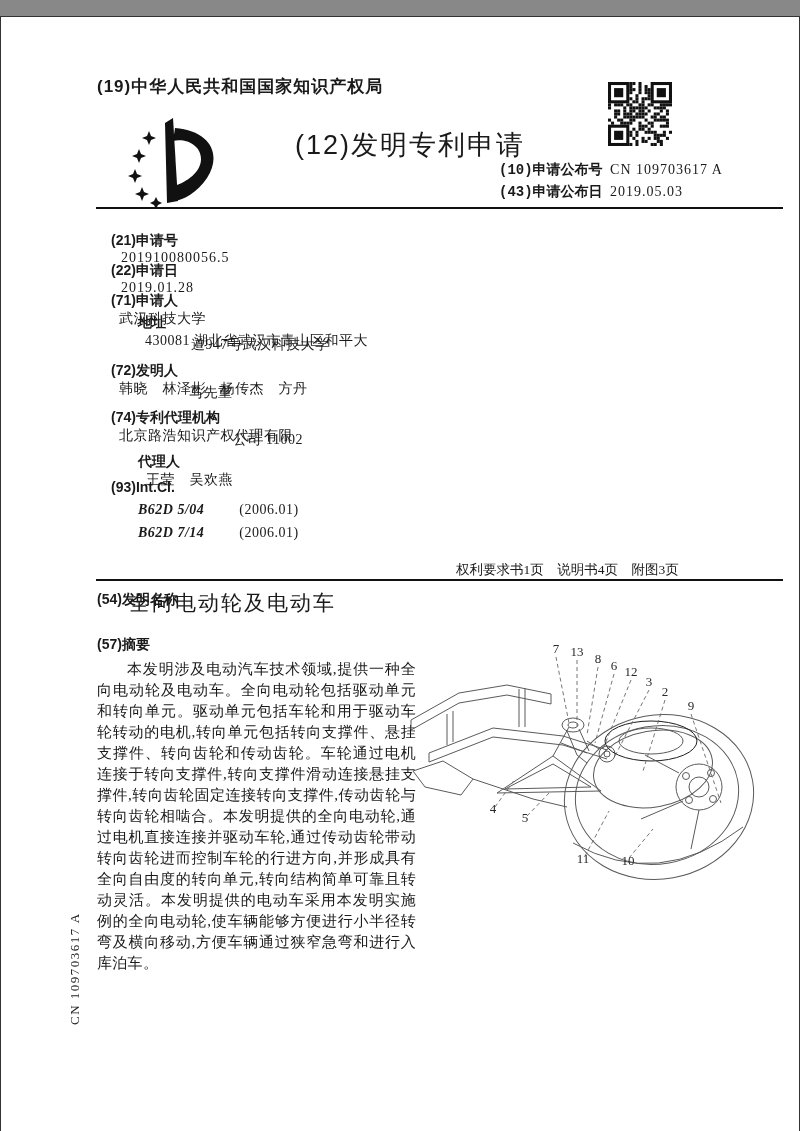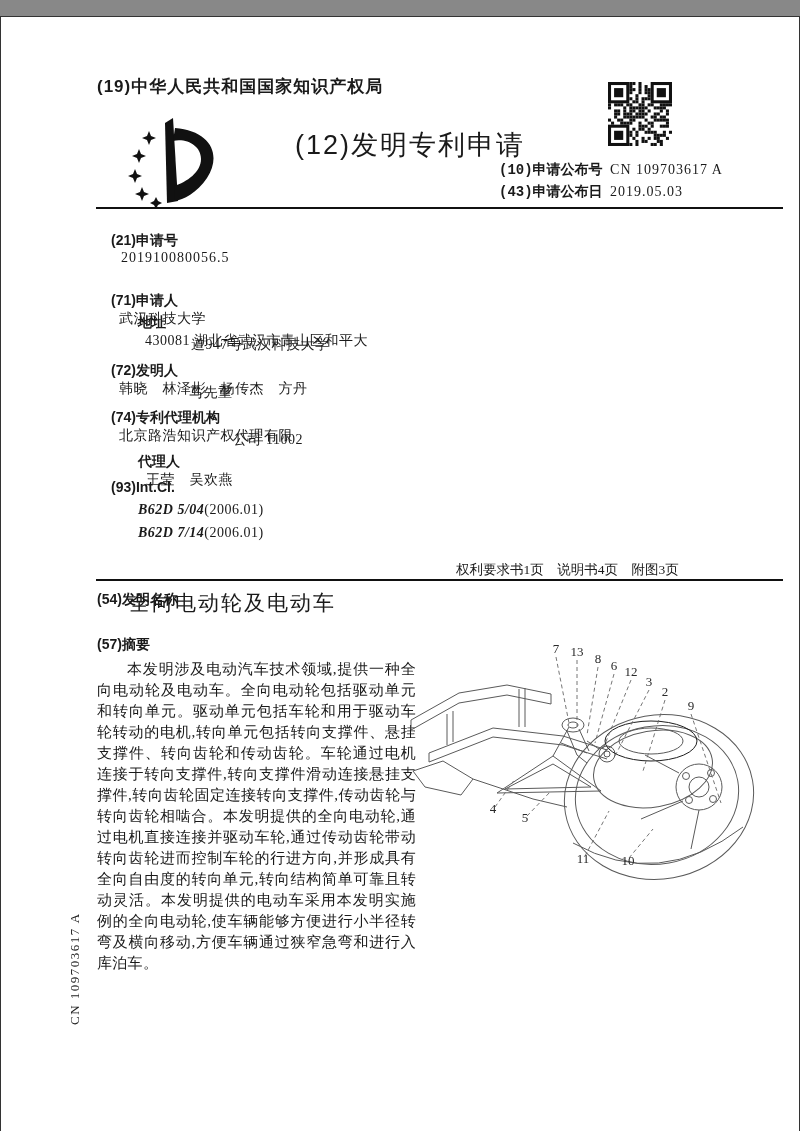--- a/index.html
+++ b/index.html
@@ -15,21 +15,21 @@
   .pub-block{left:498px;top:142px;font-size:14px;line-height:22px;}
   .pub-row .lbl{font-weight:bold;font-family:Liberation Mono, monospace;}
   .pub-row .val{font-family:"Liberation Serif","DejaVu Serif",serif;letter-spacing:1px;margin-left:4px;}
   .rule{left:95px;width:687px;height:2px;background:#111;}
   .rule1{top:190px;} .rule2{top:562px;}
   .brow{font-size:14px;white-space:pre;}
   .blbl{font-weight:bold;font-family:"Liberation Sans","DejaVu Sans",sans-serif;}
   .bval{letter-spacing:0.5px;}
   .num{letter-spacing:1px;}
   .intcl-code{font-style:italic;font-weight:bold;letter-spacing:0.5px;}
-  .intcl-ver{letter-spacing:0.5px;}
+  .intcl-ver{letter-spacing:0.5px;padding-left:35px;}
   .pages-info{left:455px;top:544px;font-size:13.5px;white-space:pre;}
   .sec-lbl{font-size:14px;font-weight:bold;font-family:Liberation Sans, sans-serif;}
   .title54{left:128px;top:572px;font-size:21px;letter-spacing:2px;}
   .abstract{
     left:96px;top:642px;width:319px;font-size:15px;line-height:21px;
     text-align:justify;text-indent:2em;letter-spacing:0.3px;
   }
   .side-text{
     left:66px;top:1008px;transform:rotate(-90deg);transform-origin:0 0;
     font-size:13px;letter-spacing:1.5px;color:#222;white-space:pre;
@@ -228,20 +228,24 @@
       <span class="val">2019.05.03</span>
     </div>
   </div>
 
   <div class="abs rule rule1"></div>
 
   <div class="abs brow" style="left:96px;top:199px;">
     <span class="blbl">(21)申请号</span>
     <span class="bval num" style="margin-left:10px;">201910080056.5</span>
   </div>
+  <div class="abs brow" style="left:96px;top:229px;">
+    <span class="blbl">(22)申请日</span>
+    <span class="bval num" style="margin-left:10px;">2019.01.28</span>
+  </div>
   <div class="abs brow" style="left:96px;top:259px;">
     <span class="blbl">(71)申请人</span>
     <span class="bval" style="margin-left:8px;">武汉科技大学</span>
   </div>
   <div class="abs brow" style="left:123px;top:281px;">
     <span class="blbl">地址</span>
     <span class="bval" style="margin-left:7px;">430081 湖北省武汉市青山区和平大</span>
   </div>
   <div class="abs brow" style="left:176px;top:303px;">
     <span class="bval">道947号武汉科技大学</span>

